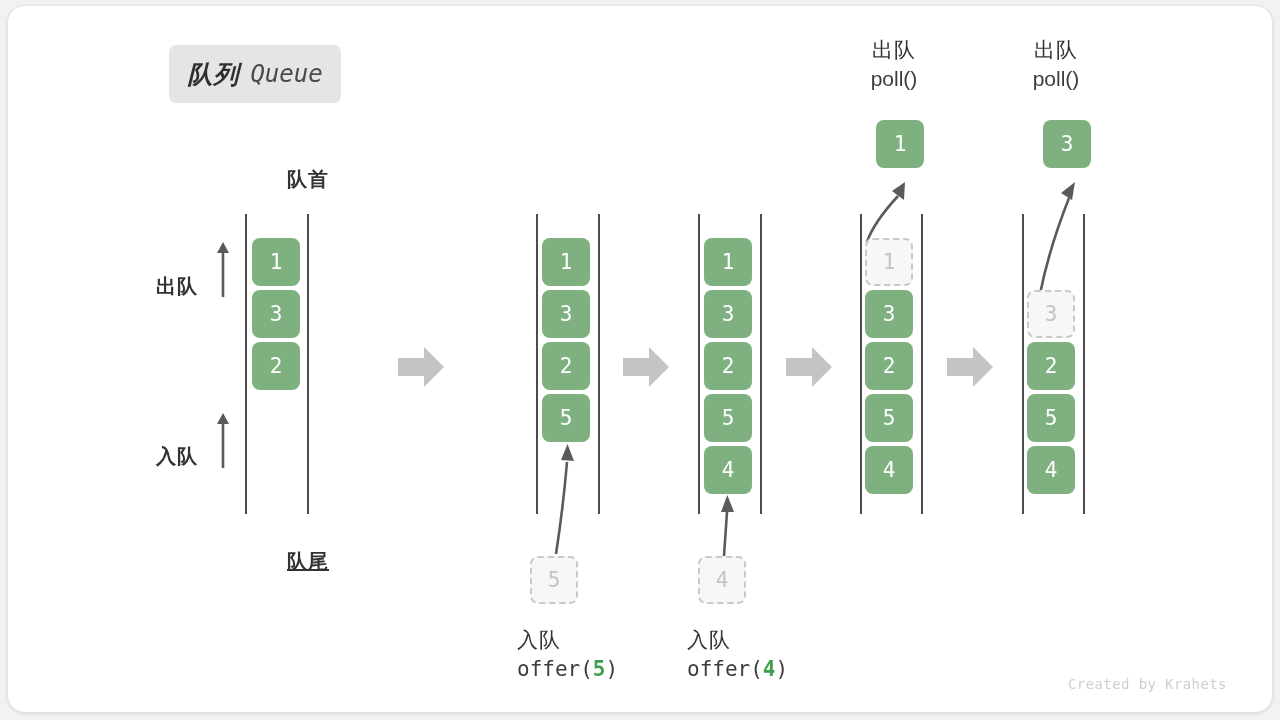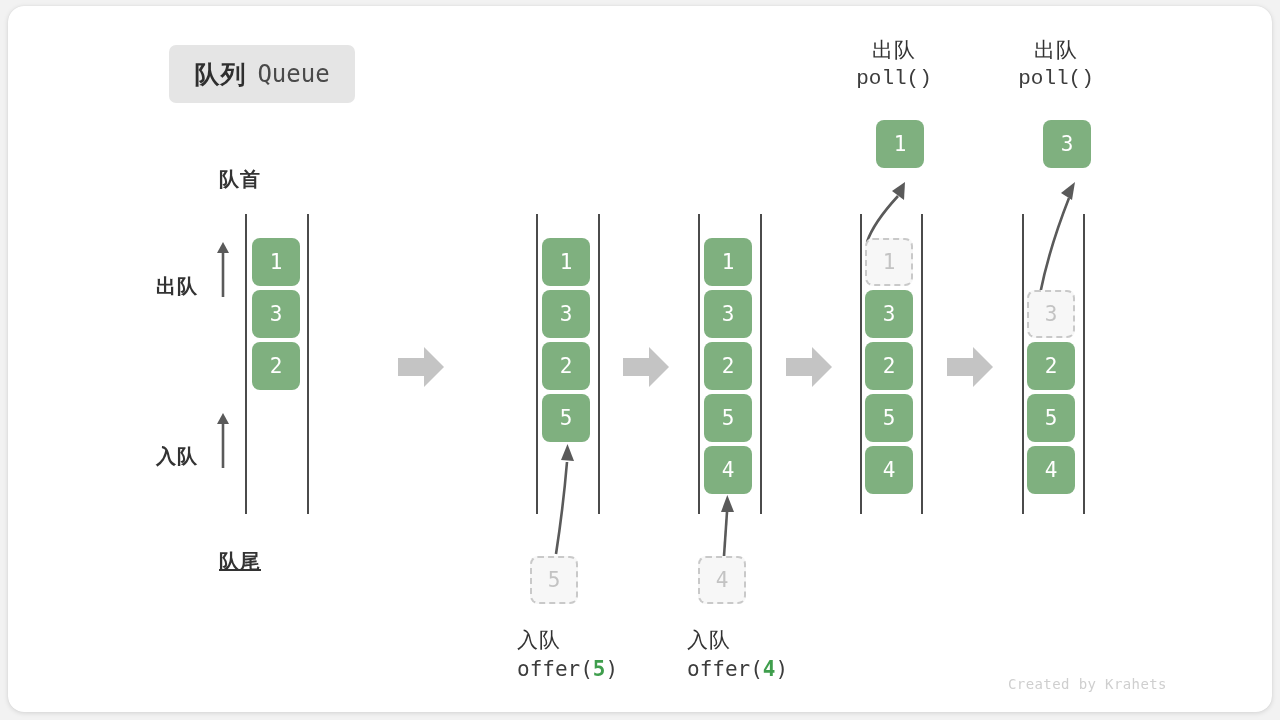--- a/index.html
+++ b/index.html
@@ -22,38 +22,38 @@
     background: #ffffff;
     border-radius: 16px;
     box-shadow: 0 1px 5px rgba(0,0,0,0.13), 0 0 1px rgba(0,0,0,0.10);
     overflow: hidden;
   }
   .abs { position: absolute; }
 
   
   #title-badge {
     left: 161px; top: 39px;
-    width: 186px; height: 58px;
+    width: 172px; height: 58px;
     background: #e5e5e5;
     border-radius: 7px;
-    display: flex; align-items: center; justify-content: center;
+    display: flex; align-items: center; justify-content: center; font-style: italic;
   }
   #title-badge .cn {
     font-size: 25px; font-weight: bold; color: #2f2f2f;
     letter-spacing: 1px;
   }
   #title-badge .en {
     font-family: "DejaVu Sans Mono", "Liberation Mono", monospace;
     font-size: 24px; color: #4a4a4a; margin-left: 11px;
   }
 
   
   .col-cap {
     font-size: 20px; font-weight: bold; color: #333333;
-    letter-spacing: 1px; text-align: left;
+    letter-spacing: 1px; text-align: right;
   }
   #cap-head { left: 211px; top: 160px; width: 110px; }
   #cap-tail { left: 211px; top: 542px; width: 110px; text-decoration: underline; }
 
   .side-label {
     font-size: 20px; font-weight: bold; color: #333333;
     letter-spacing: 1px; text-align: right;
   }
   #lbl-dequeue { left: 110px; top: 267px; width: 80px; }
   #lbl-enqueue { left: 110px; top: 437px; width: 80px; }
@@ -110,27 +110,27 @@
   
   .poll-caption {
     text-align: center; line-height: 1.36; white-space: nowrap;
   }
   .poll-caption .cn {
     display: block; font-size: 21px; font-weight: 500;
     color: #333333; letter-spacing: 1px;
   }
   .poll-caption .code {
     display: block;
-    font-family: Liberation Mono, monospace;
+    font-family: Liberation Sans, sans-serif;
     font-size: 21px; color: #3c3c3c;
   }
 
   
   #watermark {
-    left: 1000px; top: 670px;
+    left: 1060px; top: 670px;
     font-family: "DejaVu Sans Mono", "Liberation Mono", monospace;
     font-size: 14px; color: #cfcfcf; letter-spacing: 0.4px;
   }
 
   svg { display: block; overflow: visible; }
 </style>
 </head>
 <body>
 
 <div id="card">

